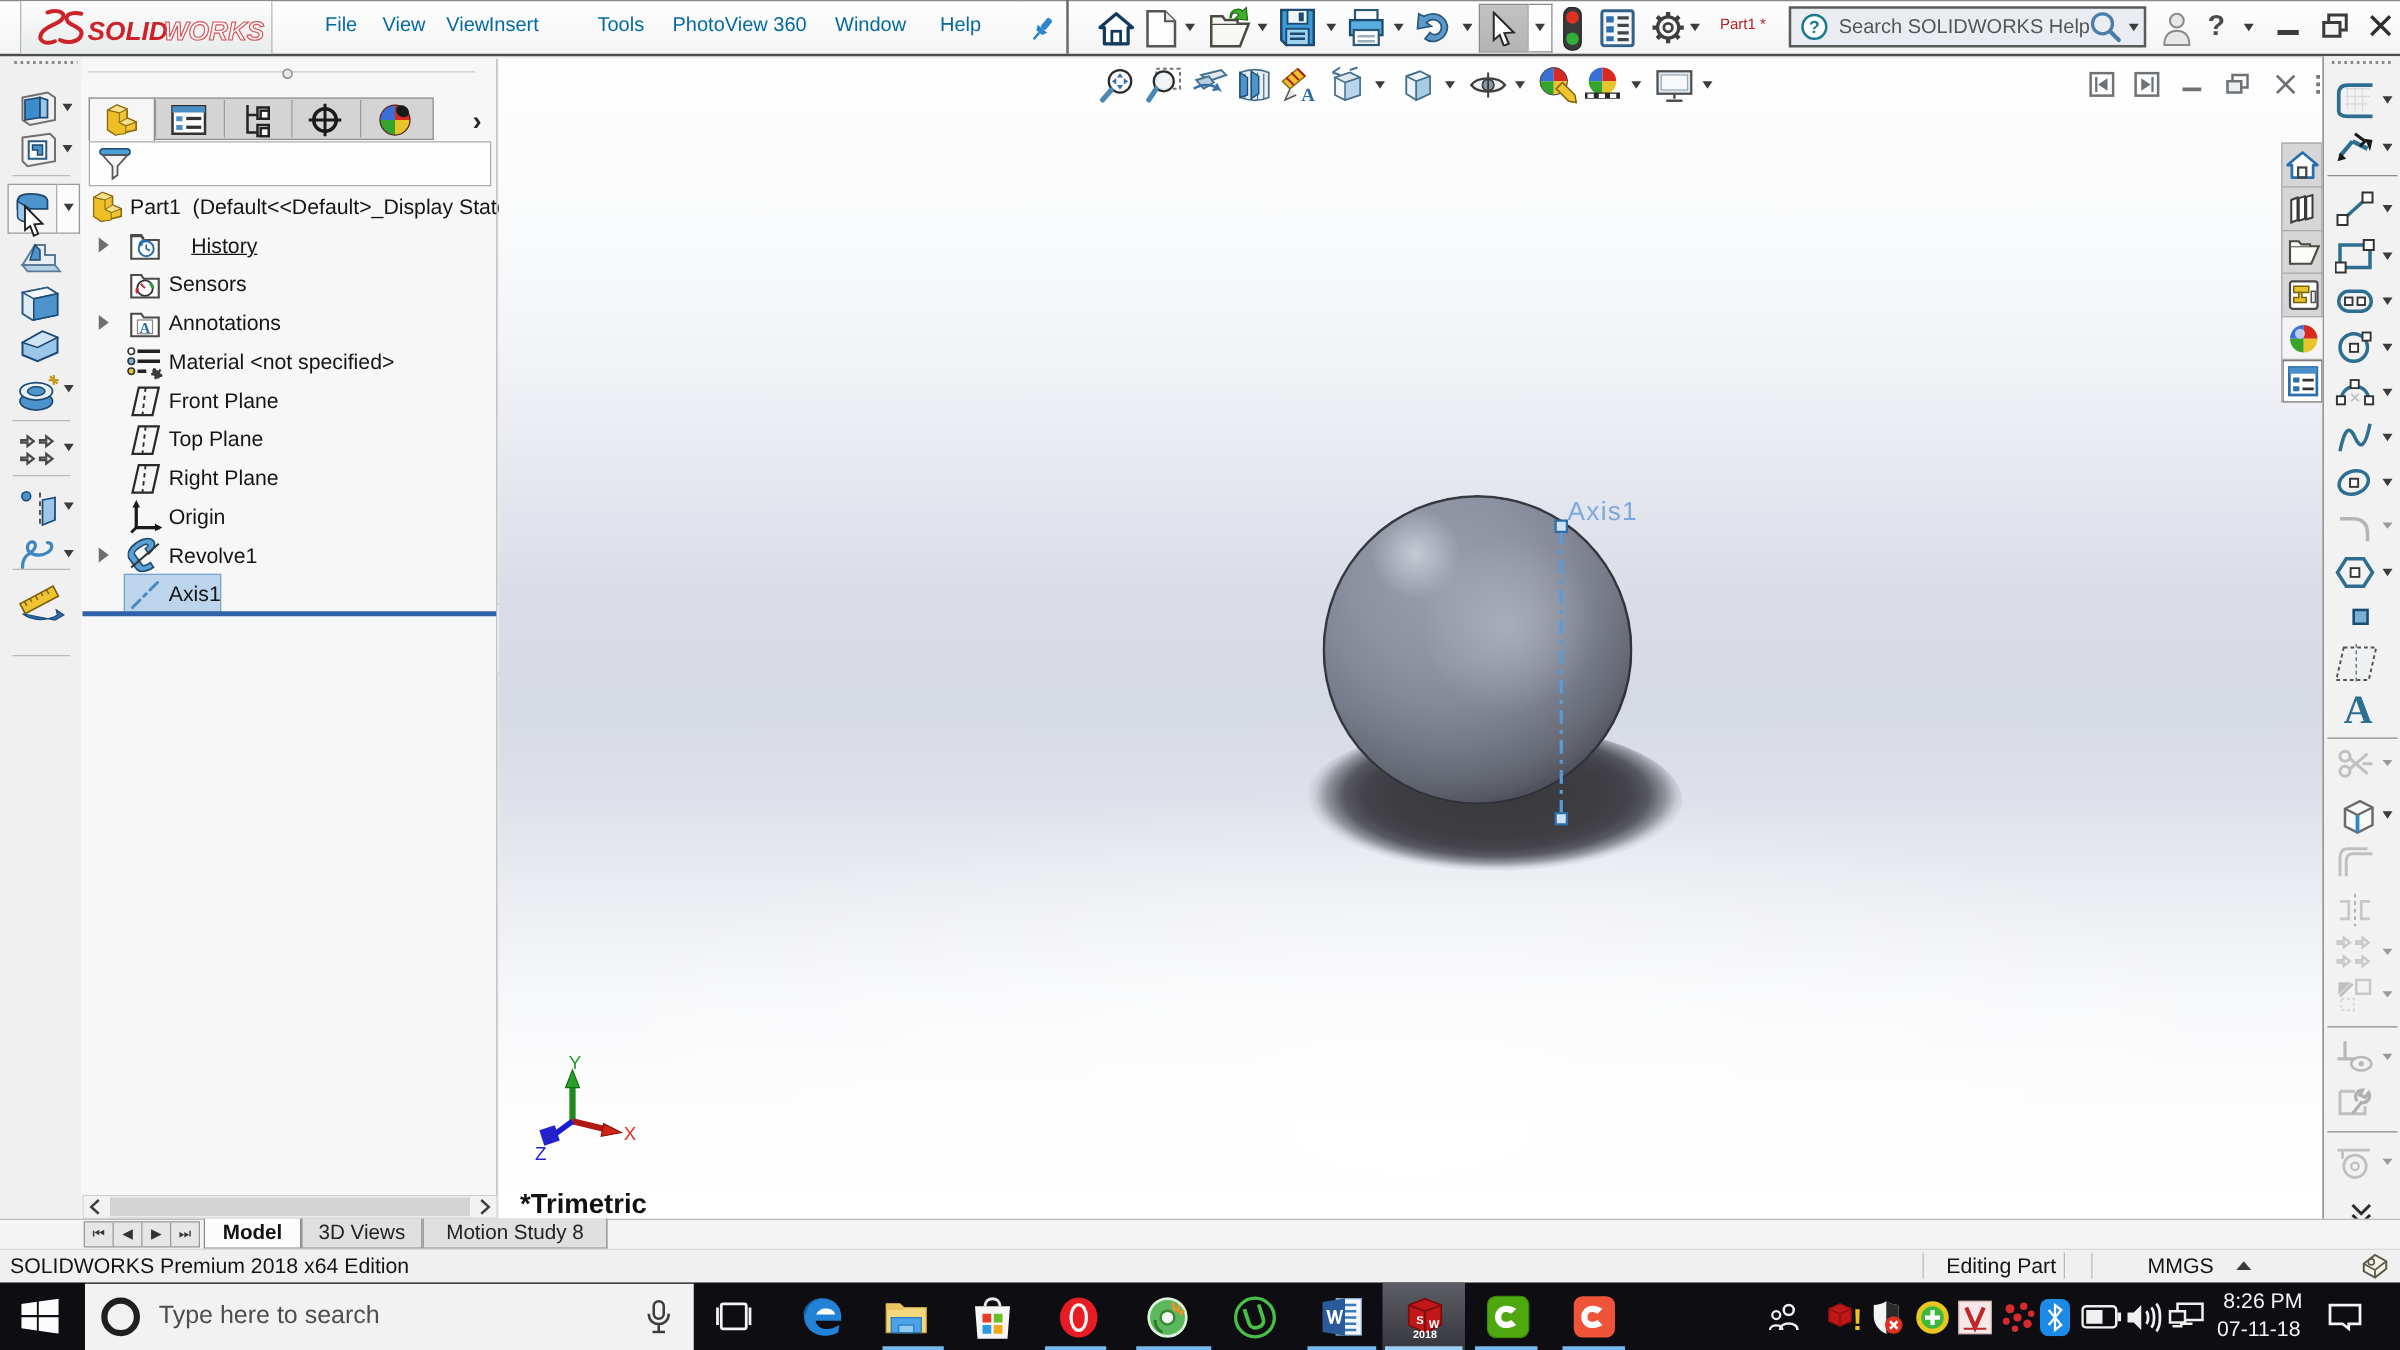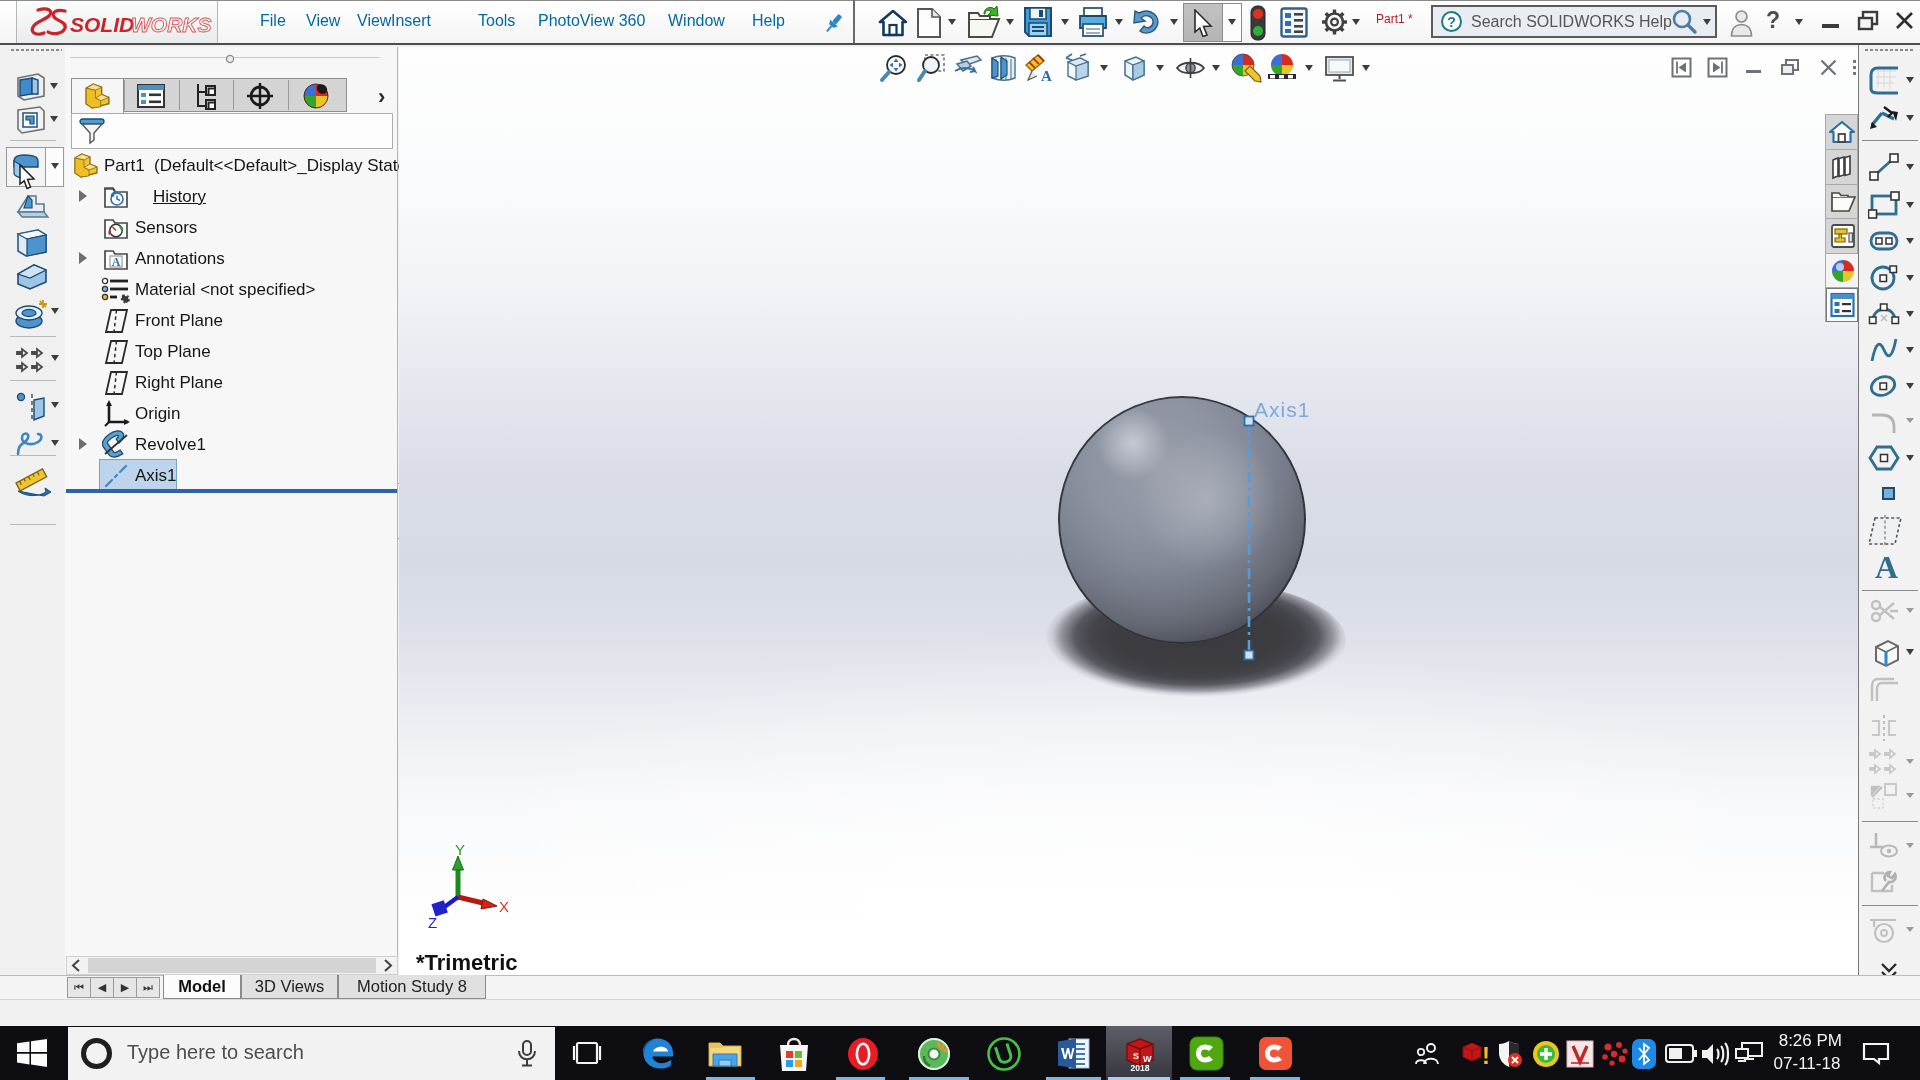--- a/index.html
+++ b/index.html
@@ -807,20 +807,34 @@
       <div style="width:23px; border-right:1px solid #9a9a9a; text-align:center; font-size:11px; color:#333; line-height:19px;">⏮</div>
       <div style="width:23px; border-right:1px solid #9a9a9a; text-align:center; font-size:11px; color:#333; line-height:19px;">◀</div>
       <div style="width:23px; border-right:1px solid #9a9a9a; text-align:center; font-size:11px; color:#333; line-height:19px;">▶</div>
       <div style="width:22px; text-align:center; font-size:11px; color:#333; line-height:19px;">⏭</div>
     </div>
     <div class="abs" style="left:163px; top:0px; width:78px; height:24px; background:#fcfcfc; border:1px solid #8a8a8a; border-top:none; font-size:16.5px; font-weight:bold; color:#111; text-align:center; line-height:22px;">Model</div>
     <div class="abs" style="left:241px; top:0px; width:97px; height:24px; background:#e0e0e0; border:1px solid #8a8a8a; border-top:none; font-size:16.5px; color:#222; text-align:center; line-height:22px;">3D Views</div>
     <div class="abs" style="left:338px; top:0px; width:148px; height:24px; background:#e0e0e0; border:1px solid #8a8a8a; border-top:none; font-size:16.5px; color:#222; text-align:center; line-height:22px;">Motion Study 8</div>
   </div>
   <div id="statusbar" class="abs"></div>
+  <div class="abs" id="statuscontent" style="left:0; top:999px; width:1920px; height:27px; font-size:17px; color:#141414;">
+    <div class="abs" style="left:8px; top:4px;">SOLIDWORKS Premium 2018 x64 Edition</div>
+    <div class="sep-v" style="left:1538px; top:3px; height:21px;"></div>
+    <div class="abs" style="left:1557px; top:4px;">Editing Part</div>
+    <div class="sep-v" style="left:1651px; top:3px; height:21px;"></div>
+    <div class="sep-v" style="left:1673px; top:3px; height:21px;"></div>
+    <div class="abs" style="left:1718px; top:4px;">MMGS</div>
+    <div class="abs" style="left:1789px; top:10px; width:0; height:0; border-left:6px solid transparent; border-right:6px solid transparent; border-bottom:7px solid #3a3a3a;"></div>
+    <svg class="abs" style="left:1888px; top:2px;" width="24" height="23" viewBox="0 0 24 23">
+      <path d="M3 10 L12 3 L21 8 L21 14 L12 21 L3 16 Z" fill="#f6f2e8" stroke="#5a5a4a" stroke-width="1.6"></path>
+      <path d="M3 10 L12 15 L21 8 M12 15 L12 21" fill="none" stroke="#5a5a4a" stroke-width="1.4"></path>
+      <circle cx="9" cy="8.5" r="2.4" fill="none" stroke="#5a5a4a" stroke-width="1.3"></circle>
+    </svg>
+  </div>
   <div id="taskbar" class="abs"></div>
   <div class="abs" id="taskbarcontent" style="left:0; top:1026px; width:1629px; height:54px; color:#fff;">
 
     <svg class="abs" style="left:17px; top:13px;" width="30" height="28" viewBox="0 0 30 28">
       <path d="M0 4.2 L12.5 2.4 L12.5 13 L0 13 Z" fill="#fcfcfc"></path>
       <path d="M14 2.2 L30 0 L30 13 L14 13 Z" fill="#fcfcfc"></path>
       <path d="M0 14.8 L12.5 14.8 L12.5 25.4 L0 23.6 Z" fill="#fcfcfc"></path>
       <path d="M14 14.8 L30 14.8 L30 28 L14 25.6 Z" fill="#fcfcfc"></path>
     </svg>
 

